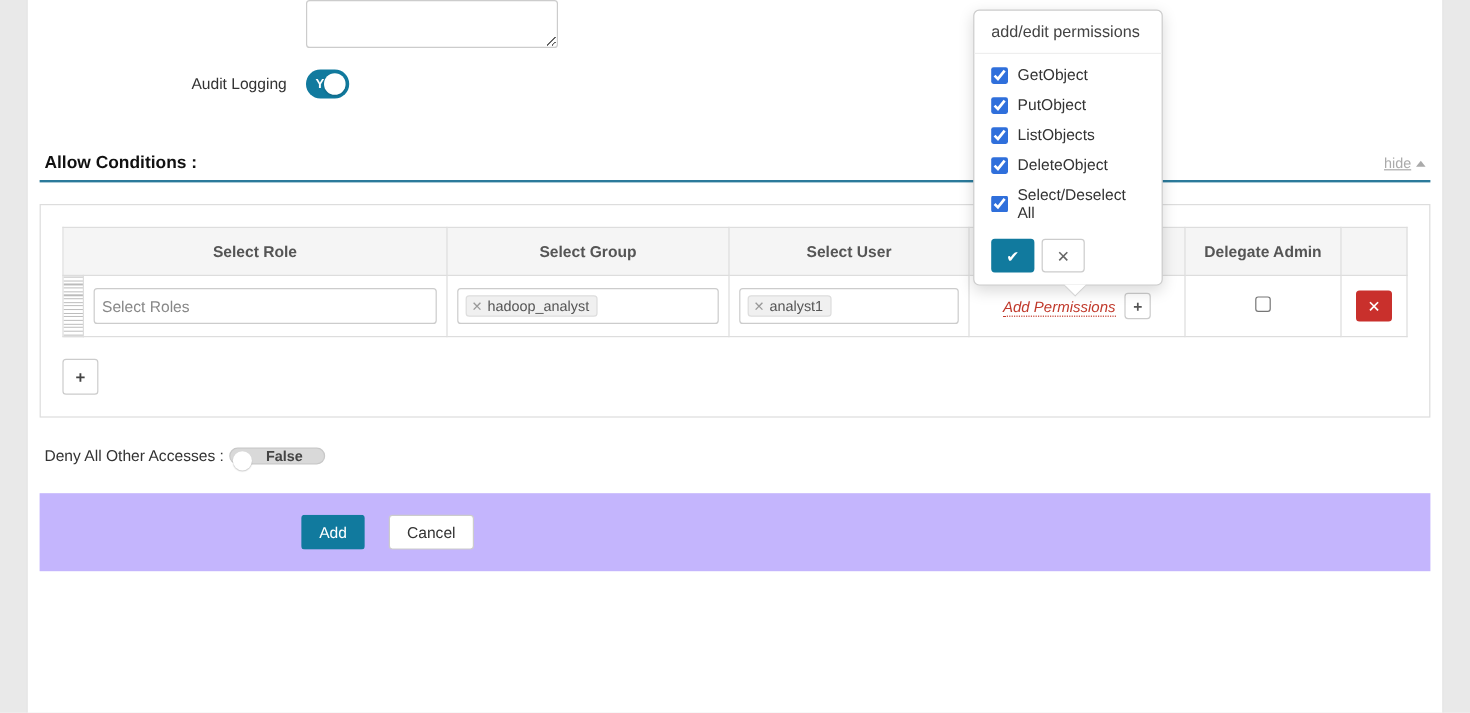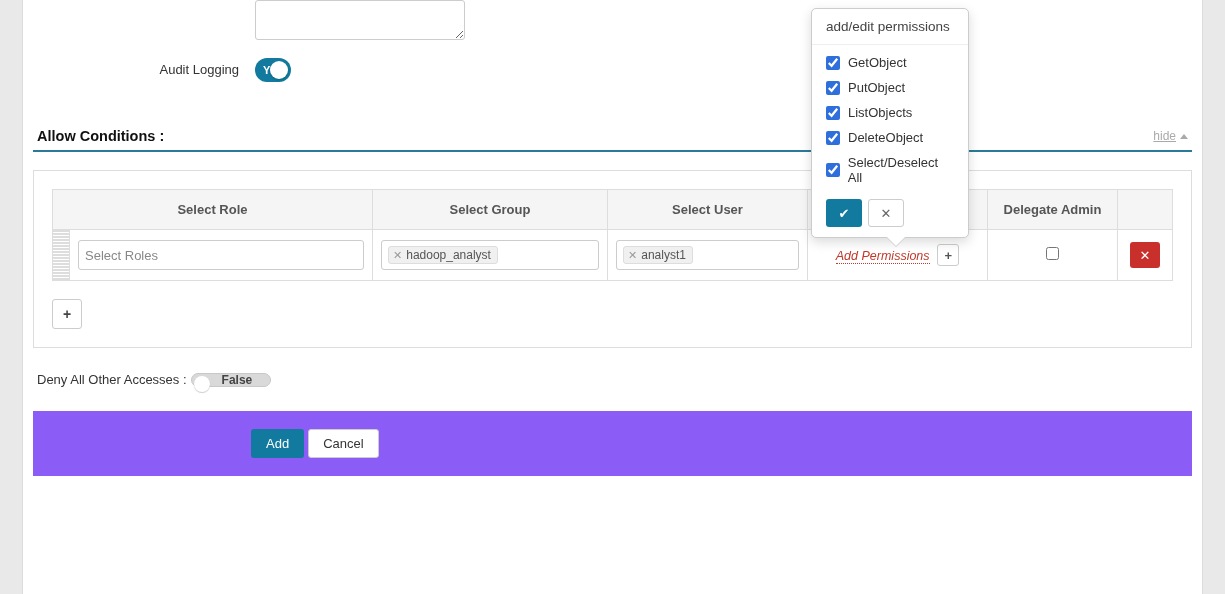--- a/index.html
+++ b/index.html
@@ -89,21 +89,21 @@
 }
 
 .deny-row { display:flex; align-items:center; gap:4px; padding: 24px 14px 0 14px; font-size:13px; }
 .toggle-false {
   width:80px; height:14px; border-radius:12px; background:#d9d9d9; border:1px solid #c8c8c8;
   display:flex; align-items:center; position:relative; cursor:pointer; padding-left:30px;
   color:#444; font-weight:600; font-size:12px;
 }
 .toggle-false .knob { position:absolute; left:2px; top:2px; width:16px; height:16px; border-radius:50%; background:#fff; box-shadow:0 1px 1px rgba(0,0,0,.2);}
 
-.footer-bar { background:#8b5cf6; margin:24px 10px 0 10px; padding:18px 0 18px 218px; display:flex; gap:4px;}
+.footer-bar { background:#c4b5fd; margin:24px 10px 0 10px; padding:18px 0 18px 218px; display:flex; gap:20px;}
 .btn { border-radius:3px; padding:6px 14px; font-size:13px; cursor:pointer; border:1px solid transparent;}
 .btn-primary { background:#117a9e; color:#fff; }
 .btn-default { background:#fff; border:1px solid #ccc; color:#333; }
 
 
 .popover {
   position:absolute; top:8px; left:788px; width:158px; background:#fff;
   border:1px solid #ccc; border-radius:5px; box-shadow:0 4px 12px rgba(0,0,0,.15);
   z-index:50;
 }

